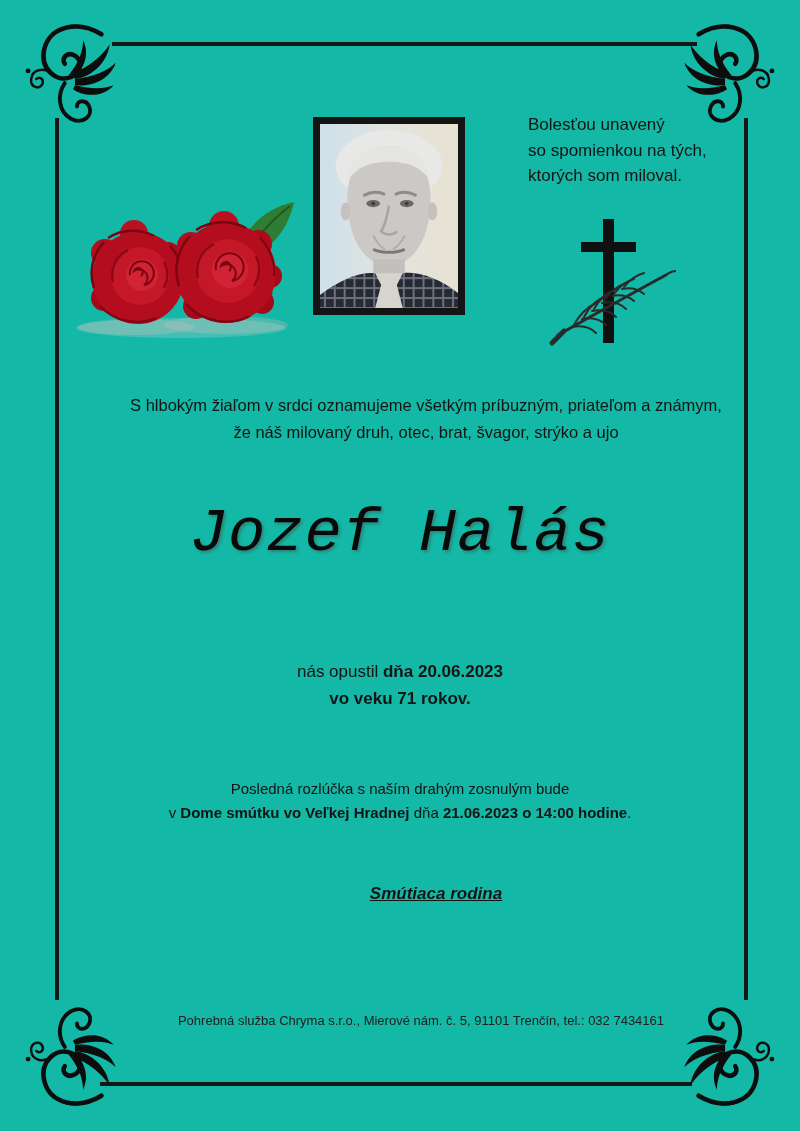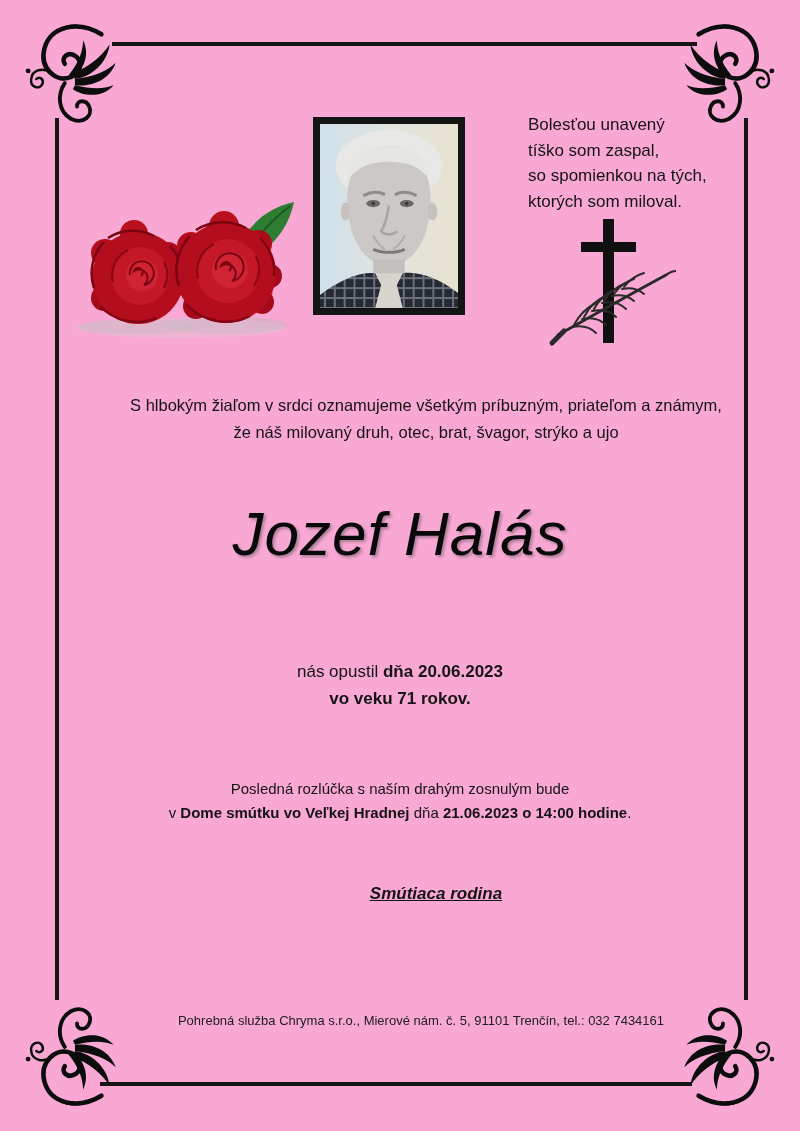--- a/index.html
+++ b/index.html
@@ -1,17 +1,17 @@
 <!DOCTYPE html>
 <html><head>
 <meta charset="utf-8">
 <style>
   html,body{margin:0;padding:0;background:#ffffff;}
   .page{
-    position:relative;width:800px;height:1131px;background:#f9a8d4;overflow:hidden;
+    position:relative;width:800px;height:1131px;background:#14b8a6;overflow:hidden;
     font-family:"Liberation Sans",sans-serif;color:#1a1a1a;
   }
   .border-seg{position:absolute;background:#161616;}
   .seg-top{left:112px;top:42px;width:585px;height:4px;}
   .seg-bottom{left:100px;top:1082px;width:592px;height:4px;}
   .seg-left{left:55px;top:118px;width:4px;height:882px;}
   .seg-right{left:744px;top:118px;width:4px;height:882px;}
   .ornament{position:absolute;width:112px;height:112px;}
   .orn-tl{left:22px;top:20px;}
   .orn-tr{left:666px;top:20px;transform:scaleX(-1);}
@@ -27,21 +27,21 @@
     position:absolute;left:528px;top:112px;width:215px;
     font-size:17px;line-height:1.5;text-align:left;color:#141414;
   }
   .cross{position:absolute;left:548px;top:213px;width:128px;height:135px;}
   .announcement{
     position:absolute;left:0;top:392px;width:800px;text-align:center;
     font-size:16.5px;line-height:1.65;color:#141414;margin-left:26px;
   }
   .name{
     position:absolute;left:0;top:498px;width:800px;text-align:center;
-    font-family:Liberation Sans, sans-serif;font-style:italic;font-weight:500;
+    font-family:Liberation Mono, monospace;font-style:italic;font-weight:500;
     font-size:62px;color:#090909;letter-spacing:1px;
     text-shadow:2px 2px 3px rgba(70,70,70,0.45);
   }
   .death{
     position:absolute;left:0;top:658px;width:800px;text-align:center;
     font-size:17px;line-height:1.6;color:#141414;
   }
   .funeral{
     position:absolute;left:0;top:777px;width:800px;text-align:center;
     font-size:15px;line-height:1.6;color:#141414;
@@ -206,21 +206,20 @@
       <path d="M58,138 C64,142 76,142 82,138" stroke="#b4b0ac" stroke-width="2" fill="none"></path>
       <rect x="54" y="136" width="32" height="26" fill="#c2bfbc"></rect>
       <path d="M48,185 L54,150 L86,150 L92,185 Z" fill="#d7d3cd"></path>
       <path d="M0,185 L0,172 C20,156 42,148 56,150 L62,162 L56,185 Z" fill="url(#plaid)"></path>
       <path d="M140,185 L140,170 C120,154 98,148 84,150 L78,162 L84,185 Z" fill="url(#plaid)"></path>
     </svg>
   </div>
 
   <div class="poem">
     <div>Bolesťou unavený</div>
-    <div>tíško som zaspal,</div>
     <div>so spomienkou na tých,</div>
     <div>ktorých som miloval.</div>
   </div>
 
   <svg class="cross" viewBox="0 0 128 135">
     <rect x="55" y="6" width="11" height="124" fill="#101010"></rect>
     <rect x="33" y="29" width="55" height="10" fill="#101010"></rect>
     <g stroke="#2a2a2a" fill="none" stroke-linecap="round">
       <path d="M10,122 C35,108 70,88 118,62" stroke-width="3"></path>
       <path d="M4,130 L16,118" stroke-width="5"></path>

